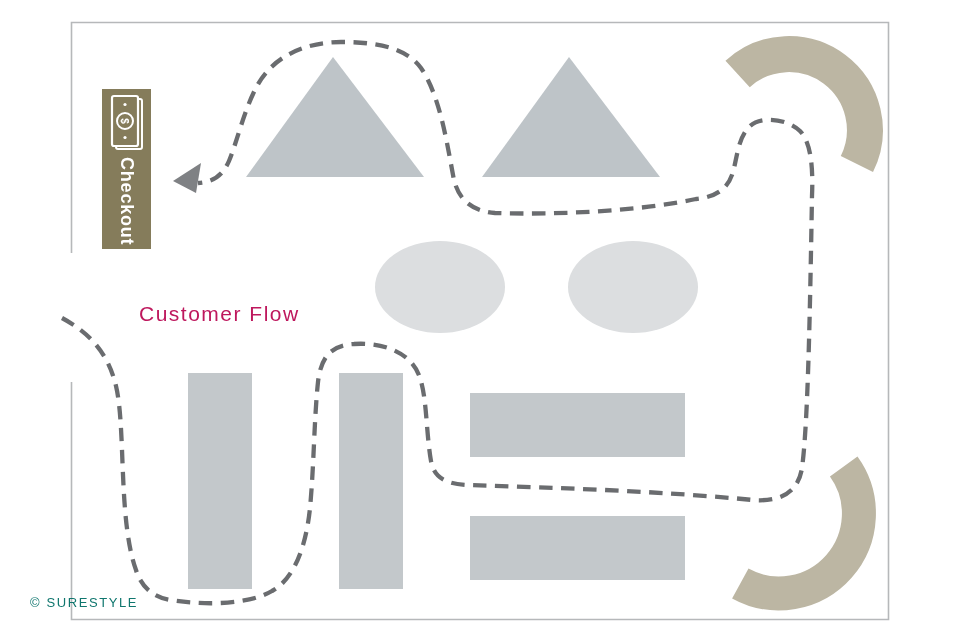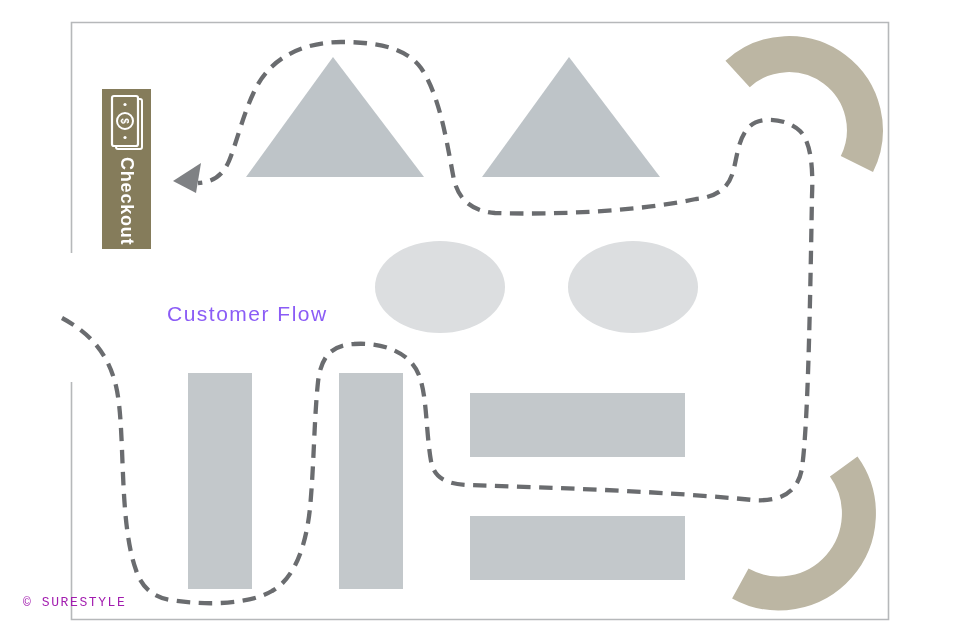--- a/index.html
+++ b/index.html
@@ -20,35 +20,33 @@
     left: 0;
     top: 0;
   }
   .flow-label {
     position: absolute;
     left: 139px;
     top: 302px;
     width: 200px;
     font-size: 21px;
     letter-spacing: 1.5px;
-    color: #8b5cf6;
+    color: #be185d;
     white-space: nowrap;
     z-index: 3;
-    margin-left: 28px;
   }
   .brand {
     position: absolute;
-    left: 23px;
+    left: 30px;
     top: 595px;
     font-size: 13px;
     letter-spacing: 1.6px;
-    color: #a21caf;
+    color: #0f766e;
     white-space: nowrap;
     z-index: 4;
-    font-family: Liberation Mono, monospace;
   }
 </style>
 </head>
 <body>
 
 <div class="stage">
 
   <svg class="scene" width="960" height="640" viewBox="0 0 960 640">
 
     <path d="M 71.5 253 L 71.5 22.5 L 888.5 22.5 L 888.5 619.5 L 71.5 619.5 L 71.5 382" fill="none" stroke-width="1.6" stroke="#b6b8ba"></path>

